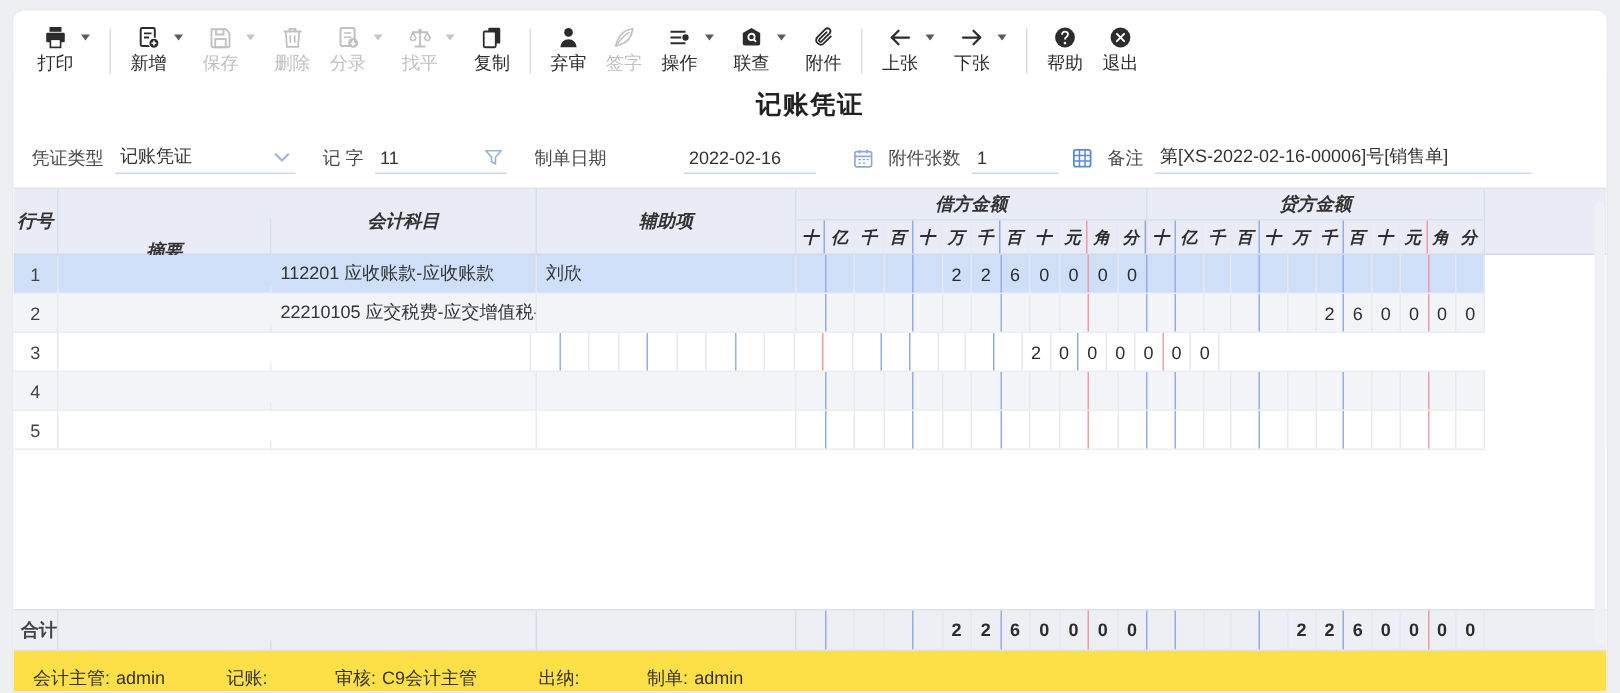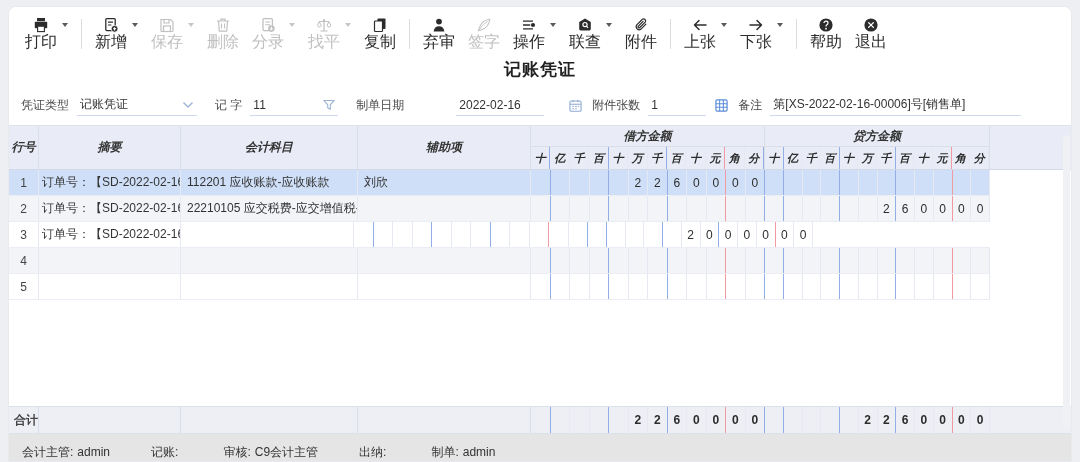--- a/index.html
+++ b/index.html
@@ -15,21 +15,21 @@
   .card{position:absolute;left:8px;right:8px;top:6px;bottom:0;background:#fff;border:1px solid #e8eaee;
         border-radius:8px 8px 0 0;display:flex;flex-direction:column;overflow:hidden;}
   
   .toolbar{display:flex;align-items:flex-start;gap:13px;padding:9px 0 2px 16px;background:#fff;}
   .tb-sep{width:1px;height:30px;background:#dcdcdc;margin-top:3px;}
   .tb-item{display:flex;cursor:pointer;color:var(--text-dark);}
   .tb-item.is-disabled{color:var(--disabled);}
   .tb-main{display:flex;flex-direction:column;align-items:center;row-gap:3px;}
   .tb-ic{width:17px;height:17px;display:flex;align-items:center;justify-content:center;}
   .tb-ic svg{width:16px;height:16px;}
-  .tb-lb{font-size:16px;line-height:12px;white-space:nowrap;}
+  .tb-lb{font-size:12px;line-height:12px;white-space:nowrap;}
   .caret{width:0;height:0;border-left:3.5px solid transparent;border-right:3.5px solid transparent;
          border-top:4.5px solid #5a5a5a;margin:7px 0 0 5px;}
   .tb-item.is-disabled .caret,.caret.dim{border-top-color:#c6c6c6;}
   
   .title{text-align:center;font-size:17px;font-weight:700;color:#222;margin-top:7px;letter-spacing:1px;}
   
   .formrow{display:flex;margin:13px 12px 0 12px;font-size:12px;}
   .field{display:flex;align-items:center;}
   .flabel{color:#4a4a4a;margin-right:8px;white-space:nowrap;}
   .fval{display:flex;align-items:center;justify-content:space-between;border-bottom:1px solid var(--underline);
@@ -41,21 +41,21 @@
   .fval .ficon{display:flex;align-items:center;}
   .after-icon{display:flex;align-items:center;margin:0 10px 0 9px;}
   .f-remark{flex:1;margin-right:38px;}
   .f-remark .fval{flex:1;justify-content:flex-start;}
   
   .vtable{display:flex;flex-direction:column;flex:1;margin-top:9px;border-top:1px solid #dfe3ec;font-size:12px;}
   .thead{display:flex;background:var(--head-bg);border-bottom:1px solid #d3d9e6;height:44px;font-style:italic;}
   .hcell{display:flex;align-items:center;justify-content:center;font-weight:700;color:#333;
          border-right:1px solid var(--grid-strong);height:100%;}
   .c-rownum{width:30px;flex:none;}
-  .c-summary{width:142px;flex:none;}
+  .c-summary{width:142px;flex:none;margin-top:20px;}
   .c-account{width:177px;flex:none;}
   .c-aux{width:173px;flex:none;}
   .hgroup{display:flex;flex-direction:column;flex:none;border-right:1px solid var(--grid-strong);}
   .hgroup.debit{width:234px;}
   .hgroup.credit{width:225px;text-align:right;}
   .hgroup-label{height:21px;display:flex;align-items:center;justify-content:center;font-weight:700;color:#333;
                 border-bottom:1px solid var(--grid-strong);}
   .digit-row{display:flex;flex:1;}
   .digit-row .dcell{font-weight:700;font-size:11px;}
   .c-filler{flex:1;}
@@ -77,21 +77,21 @@
   .cell.c-summary{padding:0 2px 0 3px;}
   .cell.c-account{padding:2px 6px;}
   .cell.c-aux{padding:0 6px;}
   .tspacer{flex:1;background:#fff;}
   .trow.total{height:28px;width:auto;background:var(--total-bg);border-top:1px solid #dce1ea;
               border-bottom:1px solid #dce1ea;font-weight:700;}
   .trow.total .cell{border-right-color:var(--grid-strong);}
   .trow.total .c-filler{border-right:none;}
   .tot-label{justify-content:flex-start !important;padding-left:5px;color:#222;}
   
-  .sigrow{display:flex;padding:10px 0 0 13px;font-size:12px;color:#333;background:#e5e5e5;}
+  .sigrow{display:flex;padding:10px 0 0 13px;font-size:12px;color:#333;background:#fde047;}
   .sig{margin-right:41px;white-space:nowrap;}
   .sig .sv{margin-left:4px;}
   
   .scroll-strip{position:absolute;right:1px;top:128px;bottom:32px;width:7px;background:#f0f1f4;border-radius:4px;}
 </style>
 </head>
 <body>
 
 <div class="card">
 

